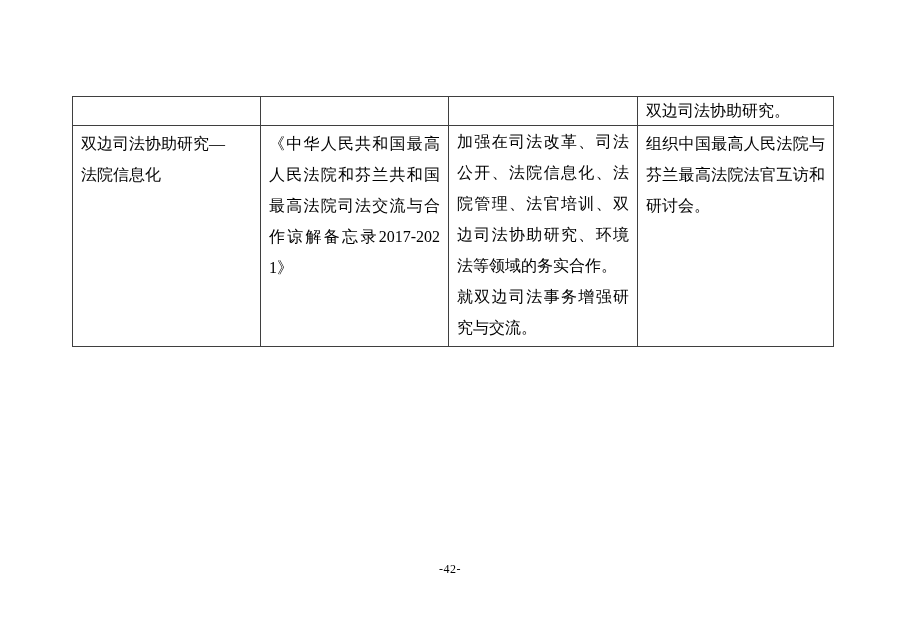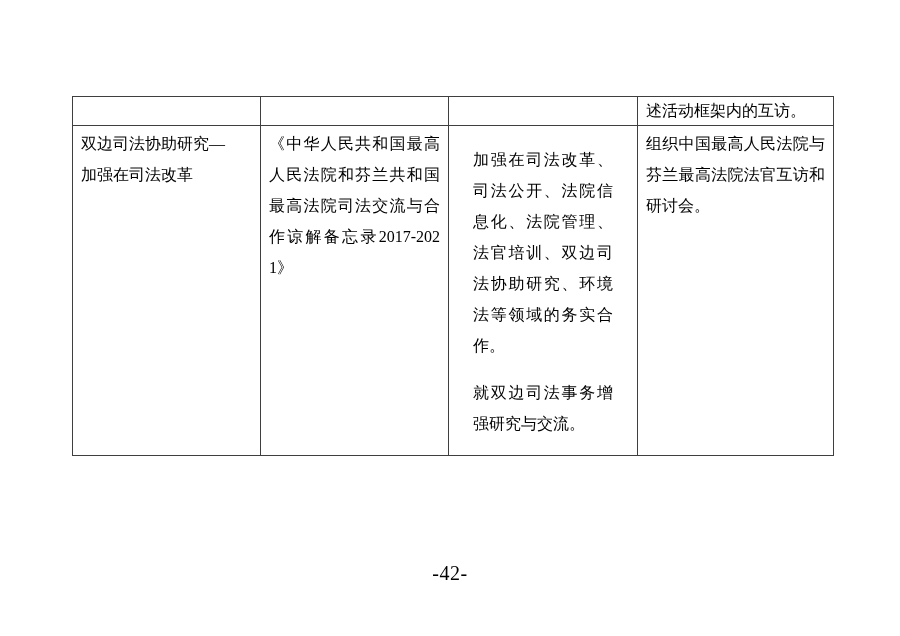--- a/index.html
+++ b/index.html
@@ -39,54 +39,54 @@
     height: 28px;
     line-height: 27px;
     padding-top: 0;
     padding-bottom: 0;
   }
   tr.row-main td {
     height: 218px;
     padding-top: 2px;
   }
   .cell-line { display: block; }
-  .cell-para { margin: 16px; text-align: justify; text-justify: inter-character; }
+  .cell-para { margin: 0; text-align: justify; text-justify: inter-character; font-family: Liberation Mono, monospace; }
   .page-number {
     position: absolute;
     top: 562px;
     left: 0;
     width: 100%;
     text-align: center;
-    font-size: 20px;
+    font-size: 12px;
     letter-spacing: 0.5px;
   }
 </style>
 </head>
 <body>
 
 <div class="page">
 
   <table class="coop-table">
     <colgroup>
       <col style="width:188px">
       <col style="width:188px">
       <col style="width:189px">
       <col style="width:196px">
     </colgroup>
     <tbody>
       <tr class="row-continuation">
         <td></td>
         <td></td>
         <td></td>
-        <td>述活动框架内的互访。</td>
+        <td>双边司法协助研究。</td>
       </tr>
       <tr class="row-main">
         <td>
           <span class="cell-line">双边司法协助研究—</span>
-          <span class="cell-line">加强在司法改革</span>
+          <span class="cell-line">法院信息化</span>
         </td>
         <td>《中华人民共和国最高人民法院和芬兰共和国最高法院司法交流与合作谅解备忘录2017-2021》</td>
         <td>
           <p class="cell-para">加强在司法改革、司法公开、法院信息化、法院管理、法官培训、双边司法协助研究、环境法等领域的务实合作。</p>
           <p class="cell-para">就双边司法事务增强研究与交流。</p>
         </td>
         <td>组织中国最高人民法院与芬兰最高法院法官互访和研讨会。</td>
       </tr>
     </tbody>
   </table>

